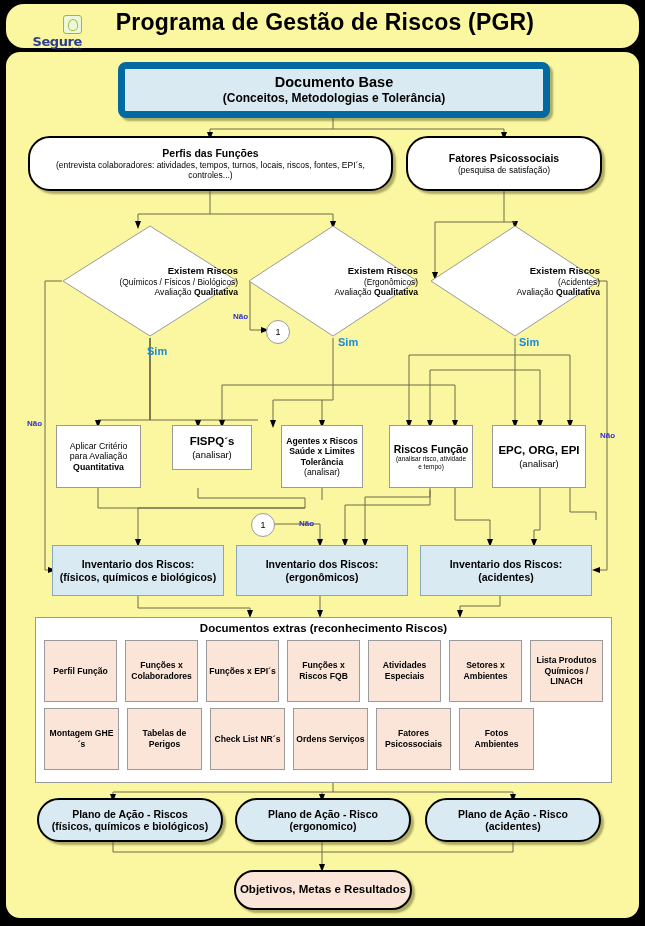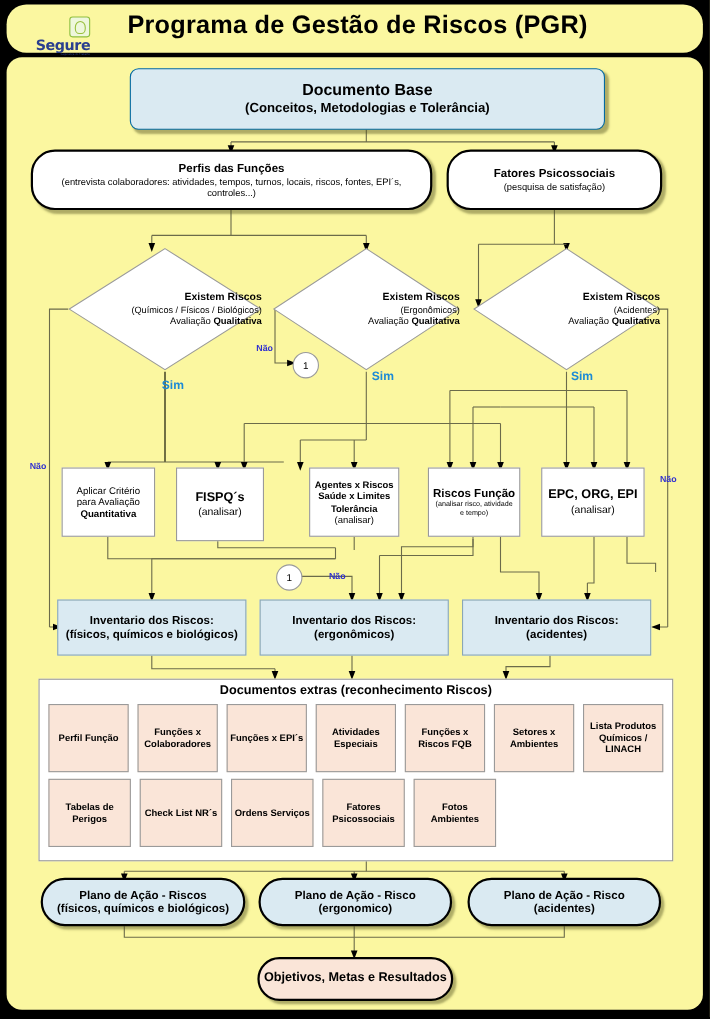--- a/index.html
+++ b/index.html
@@ -168,21 +168,21 @@
     <path class="w" d="M113,792 L513,792"></path>
     <path class="w" d="M113,792 L113,798" marker-end="url(#ah)"></path>
     <path class="w" d="M322,792 L322,798" marker-end="url(#ah)"></path>
     <path class="w" d="M513,792 L513,798" marker-end="url(#ah)"></path>
 
     <path class="w" d="M113,842 L113,852 L513,852 L513,842"></path>
     <path class="w" d="M322,842 L322,852"></path>
     <path class="w" d="M322,852 L322,868" marker-end="url(#ah)"></path>
   </svg>
 
-  <div class="node round blue shadow" id="doc-base" style="left:118px;top:62px;width:432px;height:56px;border-radius:8px;border:1px solid #0369a1;">
+  <div class="node round blue shadow" id="doc-base" style="left:118px;top:62px;width:432px;height:56px;border-radius:8px;border:7px solid #0369a1;">
     <div class="ttl" style="font-size:14.5px">Documento Base</div>
     <div class="ttl" style="font-size:12px">(Conceitos, Metodologias e Tolerância)</div>
   </div>
 
   <div class="node round shadow" style="left:28px;top:136px;width:365px;height:55px;background:#fff;">
     <div class="ttl" style="font-size:10.5px">Perfis das Funções</div>
     <div class="sm" style="width:330px">(entrevista colaboradores: atividades, tempos, turnos, locais, riscos, fontes, EPI´s, controles...)</div>
   </div>
 
   <div class="node round shadow" style="left:406px;top:136px;width:196px;height:55px;background:#fff;">
@@ -230,21 +230,21 @@
   <div class="lbl sim" style="left:519px;top:336px">Sim</div>
   <div class="lbl nao" style="left:27px;top:419px">Não</div>
   <div class="lbl nao" style="left:600px;top:431px">Não</div>
 
   <div class="node rect" style="left:56px;top:425px;width:85px;height:63px;">
     <div style="font-size:8.8px">Aplicar Critério</div>
     <div style="font-size:8.8px">para Avaliação</div>
     <div class="ttl" style="font-size:8.8px">Quantitativa</div>
   </div>
 
-  <div class="node rect" style="left:160px;top:425px;width:80px;height:67px;">
+  <div class="node rect" style="left:172px;top:425px;width:80px;height:45px;">
     <div class="ttl" style="font-size:11.5px">FISPQ´s</div>
     <div style="font-size:9.5px">(analisar)</div>
   </div>
 
   <div class="node rect" style="left:281px;top:425px;width:82px;height:63px;">
     <div class="ttl" style="font-size:8.6px">Agentes x Riscos</div>
     <div class="ttl" style="font-size:8.6px">Saúde x Limites</div>
     <div class="ttl" style="font-size:8.6px">Tolerância</div>
     <div style="font-size:8.6px">(analisar)</div>
   </div>
@@ -277,26 +277,27 @@
     <div class="ttl" style="font-size:10.5px">(acidentes)</div>
   </div>
 
   <div id="docs-panel">
     <div id="docs-title">Documentos extras (reconhecimento Riscos)</div>
     <div class="docgrid">
       <div class="docrow">
         <div class="doccell">Perfil Função</div>
         <div class="doccell">Funções x Colaboradores</div>
         <div class="doccell">Funções x EPI´s</div>
+        <div class="doccell">Funções x Riscos FQB</div>
         <div class="doccell">Atividades Especiais</div>
-        <div class="doccell">Funções x Riscos FQB</div>
         <div class="doccell">Setores x Ambientes</div>
         <div class="doccell">Lista Produtos Químicos / LINACH</div>
       </div>
       <div class="docrow">
+        <div class="doccell">Montagem GHE´s</div>
         <div class="doccell">Tabelas de Perigos</div>
         <div class="doccell">Check List NR´s</div>
         <div class="doccell">Ordens Serviços</div>
         <div class="doccell">Fatores Psicossociais</div>
         <div class="doccell">Fotos Ambientes</div>
       </div>
     </div>
   </div>
 
   <div class="node round blue shadow" style="left:37px;top:798px;width:186px;height:44px;border:2px solid #000;">

